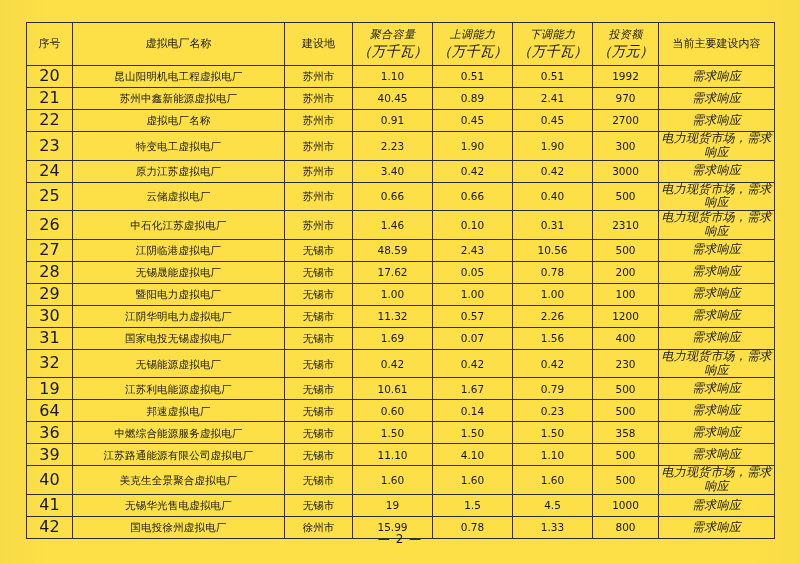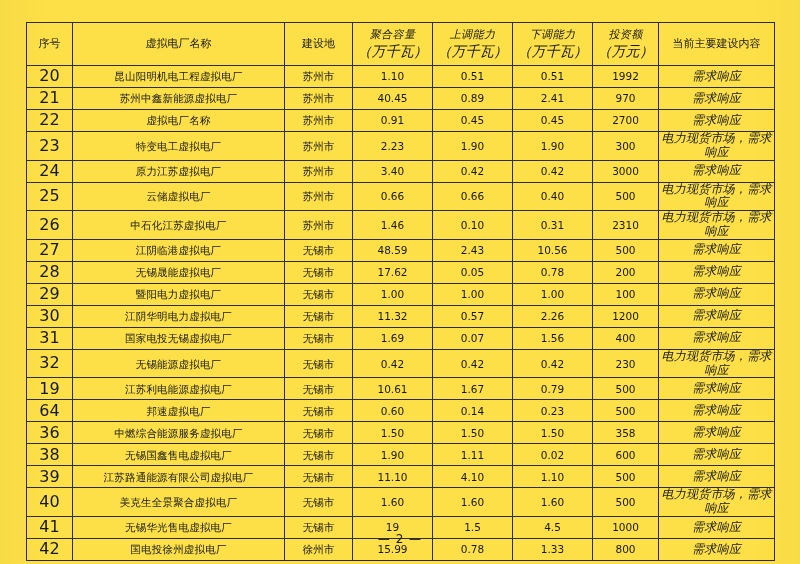--- a/index.html
+++ b/index.html
@@ -307,30 +307,20 @@
             <td class="idx">36</td>
             <td class="name">中燃综合能源服务虚拟电厂</td>
             <td>无锡市</td>
             <td class="num">1.50</td>
             <td class="num">1.50</td>
             <td class="num">1.50</td>
             <td class="num">358</td>
             <td class="content">需求响应</td>
           </tr>
           <tr>
-            <td class="idx">38</td>
-            <td class="name">无锡国鑫售电虚拟电厂</td>
-            <td>无锡市</td>
-            <td class="num">1.90</td>
-            <td class="num">1.11</td>
-            <td class="num">0.02</td>
-            <td class="num">600</td>
-            <td class="content">需求响应</td>
-          </tr>
-          <tr>
             <td class="idx">39</td>
             <td class="name">江苏路通能源有限公司虚拟电厂</td>
             <td>无锡市</td>
             <td class="num">11.10</td>
             <td class="num">4.10</td>
             <td class="num">1.10</td>
             <td class="num">500</td>
             <td class="content">需求响应</td>
           </tr>
           <tr>

